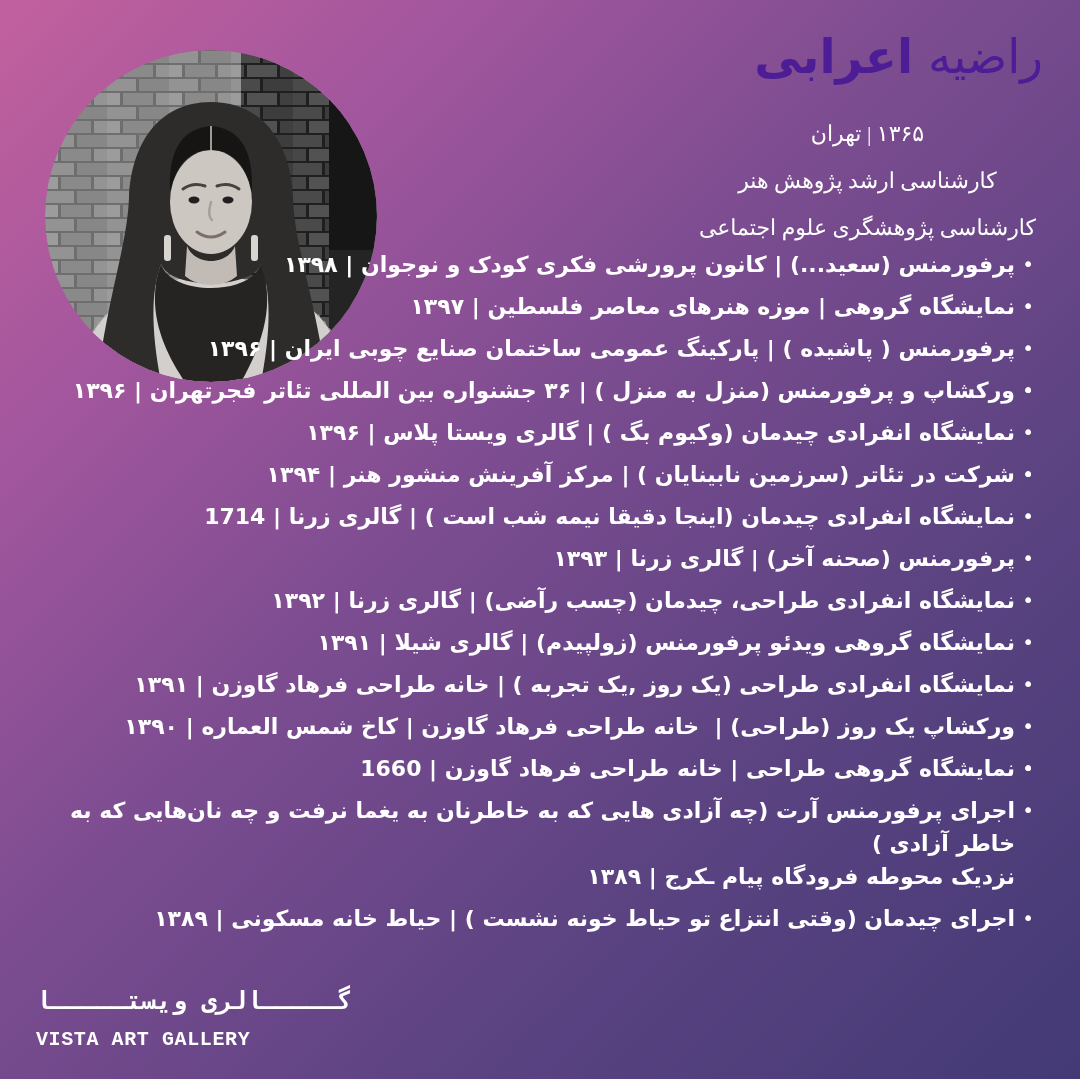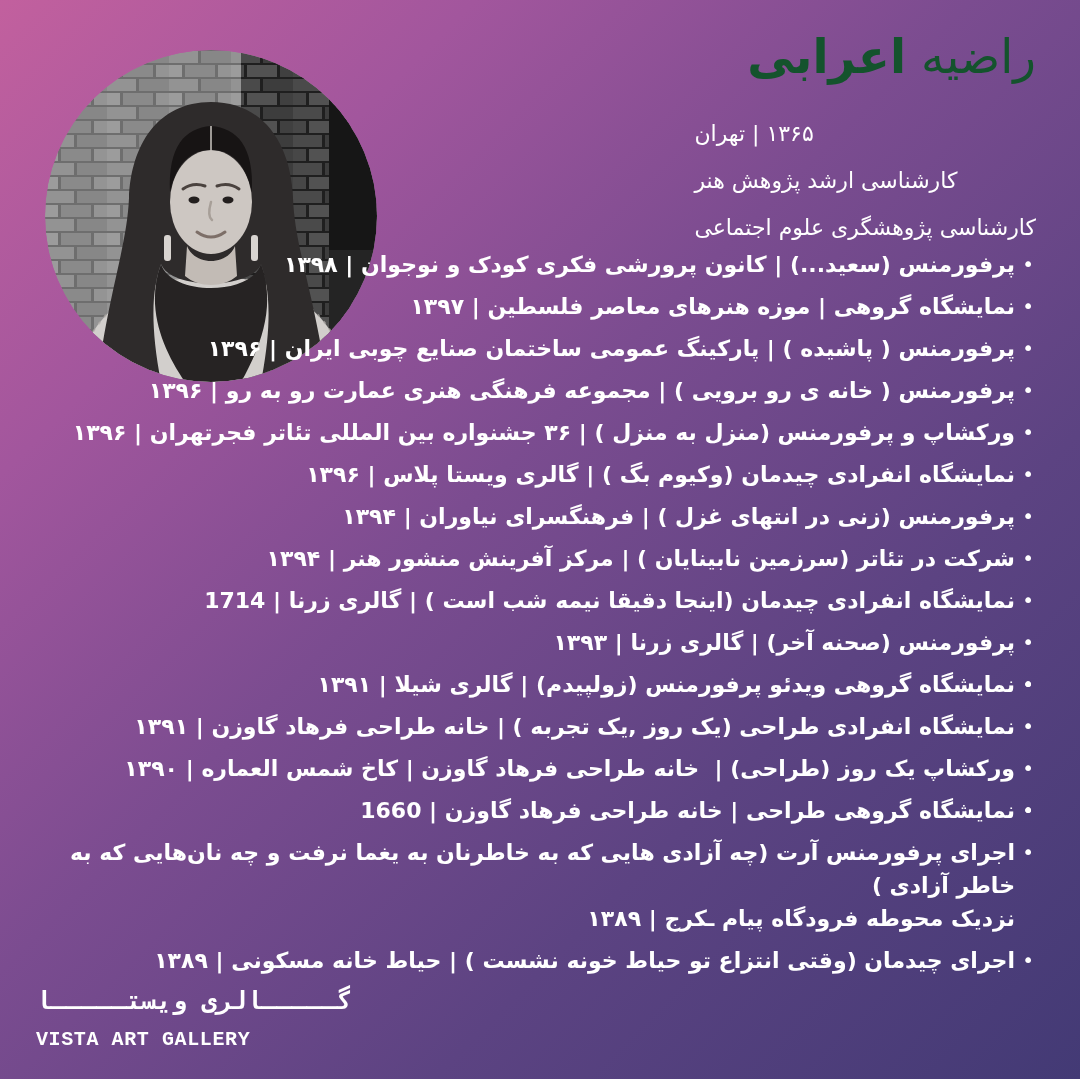--- a/index.html
+++ b/index.html
@@ -7,28 +7,28 @@
     width:1080px;height:1079px;position:relative;overflow:hidden;
     background:linear-gradient(135deg,#c2609e 0%,#a2569d 22%,#7b4c90 45%,#5c4382 70%,#433a75 100%);
     font-family:"DejaVu Sans","Liberation Sans",sans-serif;
     color:#ffffff;
   }
   .photo-wrap{
     position:absolute;left:45px;top:50px;width:332px;height:332px;
     border-radius:50%;overflow:hidden;
   }
   .title{
-    position:absolute;top:26px;right:44px;margin:0;
+    position:absolute;top:26px;right:37px;margin:0;
     direction:rtl;text-align:right;
-    font-size:47px;font-weight:400;line-height:62px;color:#14532d;
+    font-size:47px;font-weight:400;line-height:62px;color:#4c1d95;
   }
   .title .last{font-weight:700;}
   .bio{
     position:absolute;top:110px;right:44px;
-    direction:rtl;text-align:left;font-size:22px;line-height:47px;
+    direction:rtl;text-align:center;font-size:22px;line-height:47px;font-family:Liberation Serif, serif;
   }
   .cv{
     position:absolute;top:248px;right:44px;left:18px;
     direction:rtl;text-align:right;font-size:22px;
     list-style:none;margin:0;padding:0;
   }
   .cv-item{
     position:relative;padding-right:21px;line-height:33px;margin-bottom:9px;
   }
   .bullet{
@@ -118,55 +118,54 @@
       <span class="cv-text">نمایشگاه گروهی | موزه هنرهای معاصر فلسطین | ۱۳۹۷</span>
     </li>
 
     <li class="cv-item">
       <span class="bullet">•</span>
       <span class="cv-text">پرفورمنس ( پاشیده ) | پارکینگ عمومی ساختمان صنایع چوبی ایران | ۱۳۹۶</span>
     </li>
 
     <li class="cv-item">
       <span class="bullet">•</span>
-      <span class="cv-text">پرفورمنس ( خانه ی رو برویی ) | مجموعه فرهنگی هنری عمارت رو به رو | ۱۳۹۶</span>
     </li>
 
     <li class="cv-item">
       <span class="bullet">•</span>
       <span class="cv-text">ورکشاپ و پرفورمنس (منزل به منزل ) | ۳۶ جشنواره بین المللی تئاتر فجرتهران | ۱۳۹۶</span>
     </li>
 
     <li class="cv-item">
       <span class="bullet">•</span>
       <span class="cv-text">نمایشگاه انفرادی چیدمان (وکیوم بگ ) | گالری ویستا پلاس | ۱۳۹۶</span>
     </li>
 
     <li class="cv-item">
       <span class="bullet">•</span>
-      <span class="cv-text">پرفورمنس (زنی در انتهای غزل ) | فرهنگسرای نیاوران | ۱۳۹۴</span>
     </li>
 
     <li class="cv-item">
       <span class="bullet">•</span>
       <span class="cv-text">شرکت در تئاتر (سرزمین نابینایان ) | مرکز آفرینش منشور هنر | ۱۳۹۴</span>
     </li>
 
     <li class="cv-item">
       <span class="bullet">•</span>
       <span class="cv-text">نمایشگاه انفرادی چیدمان (اینجا دقیقا نیمه شب است ) | گالری زرنا | 1714</span>
     </li>
 
     <li class="cv-item">
       <span class="bullet">•</span>
       <span class="cv-text">پرفورمنس (صحنه آخر) | گالری زرنا | ۱۳۹۳</span>
     </li>
 
     <li class="cv-item">
       <span class="bullet">•</span>
+      <span class="cv-text">نمایشگاه انفرادی طراحی، چیدمان (چسب رآضی) | گالری زرنا | ۱۳۹۲</span>
     </li>
 
     <li class="cv-item">
       <span class="bullet">•</span>
       <span class="cv-text">نمایشگاه گروهی ویدئو پرفورمنس (زولپیدم) | گالری شیلا | ۱۳۹۱</span>
     </li>
 
     <li class="cv-item">
       <span class="bullet">•</span>
       <span class="cv-text">نمایشگاه انفرادی طراحی (یک روز ,یک تجربه ) | خانه طراحی فرهاد گاوزن | ۱۳۹۱</span>

